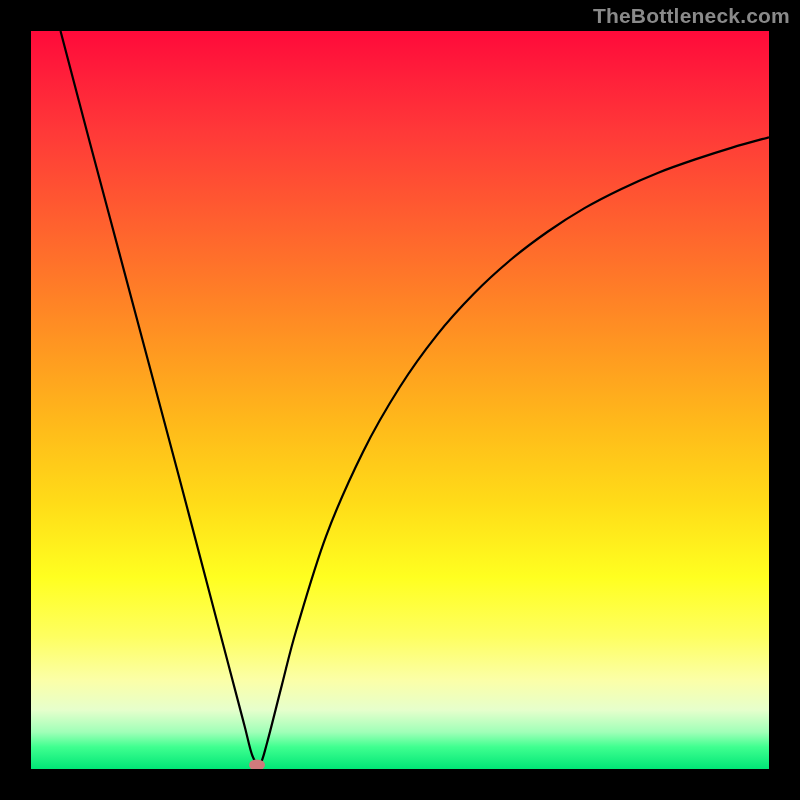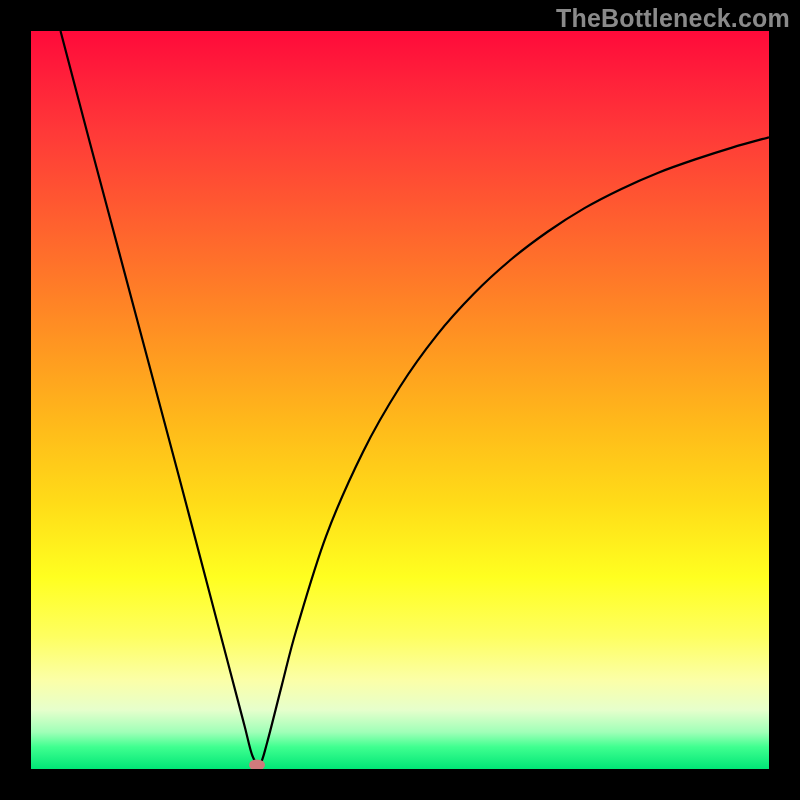--- a/index.html
+++ b/index.html
@@ -57,21 +57,21 @@
     height: 11px;
     background: #cf7a7c;
     border-radius: 50%;
     transform: translate(-50%, -50%);
   }
   .watermark {
     position: absolute;
     top: 4px;
     right: 10px;
     font-family: Arial, Helvetica, sans-serif;
-    font-size: 25px;
+    font-size: 21px;
     font-weight: 600;
     color: #8a8a8a;
     letter-spacing: 0.2px;
   }
 </style>
 </head>
 <body>
 
 <div class="frame">
   <div class="plot">

